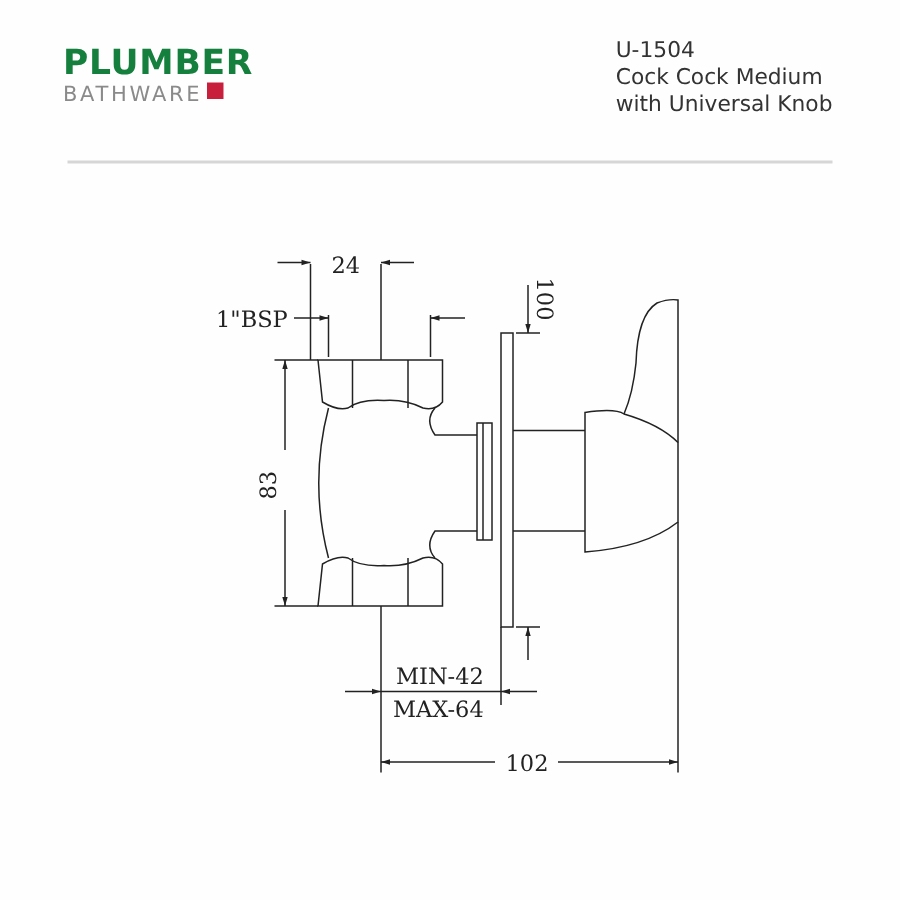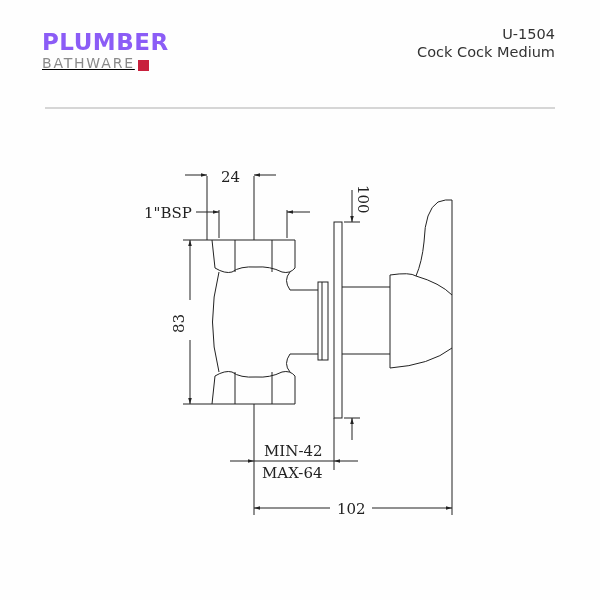--- a/index.html
+++ b/index.html
@@ -1,43 +1,44 @@
 <!DOCTYPE html>
 <html><head>
   <meta charset="utf-8">
   <style>
     html, body { margin: 0; padding: 0; background: #fdfdfd; }
     body { width: 600px; height: 600px; position: relative; overflow: hidden; font-family: "DejaVu Sans", sans-serif; }
     .frame { position: absolute; left: 0; top: 0; width: 600px; height: 600px; background: #fefefe; }
     .logo { position: absolute; left: 42px; top: 30px; width: 140px; }
-    .logo-top { font-family: "DejaVu Sans", sans-serif; font-weight: bold; font-size: 23px; color: #8b5cf6; letter-spacing: 0.5px; line-height: 24px; }
-    .logo-bottom { display: flex; align-items: flex-end; margin-top: 1px; text-decoration: underline; }
+    .logo-top { font-family: "DejaVu Sans", sans-serif; font-weight: bold; font-size: 23px; color: #15803d; letter-spacing: 0.5px; line-height: 24px; }
+    .logo-bottom { display: flex; align-items: flex-start; margin-top: 1px; }
     .logo-sub { font-family: "DejaVu Sans", sans-serif; font-size: 14px; color: #8a8a8a; letter-spacing: 1.8px; line-height: 16px; }
     .logo-square { width: 11px; height: 11px; margin-left: 3px; }
-    .title-block { position: absolute; right: 45px; top: 25px; text-align: right; font-family: "DejaVu Sans", sans-serif; font-size: 14.5px; color: #333; line-height: 18px; }
+    .title-block { position: absolute; right: 45px; top: 25px; text-align: left; font-family: "DejaVu Sans", sans-serif; font-size: 14.5px; color: #333; line-height: 18px; }
     .divider { position: absolute; left: 45px; top: 107px; width: 510px; height: 2px; background: #d6d6d6; }
     svg.drawing { position: absolute; left: 0; top: 0; }
     .dim-text { font-family: "DejaVu Serif", serif; font-size: 15px; fill: #222; }
   </style>
 </head>
 <body>
 
 <div class="frame">
 
   <div class="logo">
     <div class="logo-top">PLUMBER</div>
     <div class="logo-bottom">
       <span class="logo-sub">BATHWARE</span>
       <span class="logo-square" style="background:#c8203c;"></span>
     </div>
   </div>
 
   <div class="title-block">
     <div>U-1504</div>
     <div>Cock Cock Medium</div>
+    <div>with Universal Knob</div>
   </div>
 
   <div class="divider"></div>
 
   <svg class="drawing" width="600" height="600" viewBox="0 0 600 600" fill="none" stroke="#222" stroke-width="1">
     <defs>
       <marker id="arr" viewBox="0 0 10 10" refX="10" refY="5" markerWidth="10" markerHeight="6" orient="auto-start-reverse">
         <path d="M0,2 L10,5 L0,8 z" fill="#222" stroke="none"></path>
       </marker>
     </defs>

